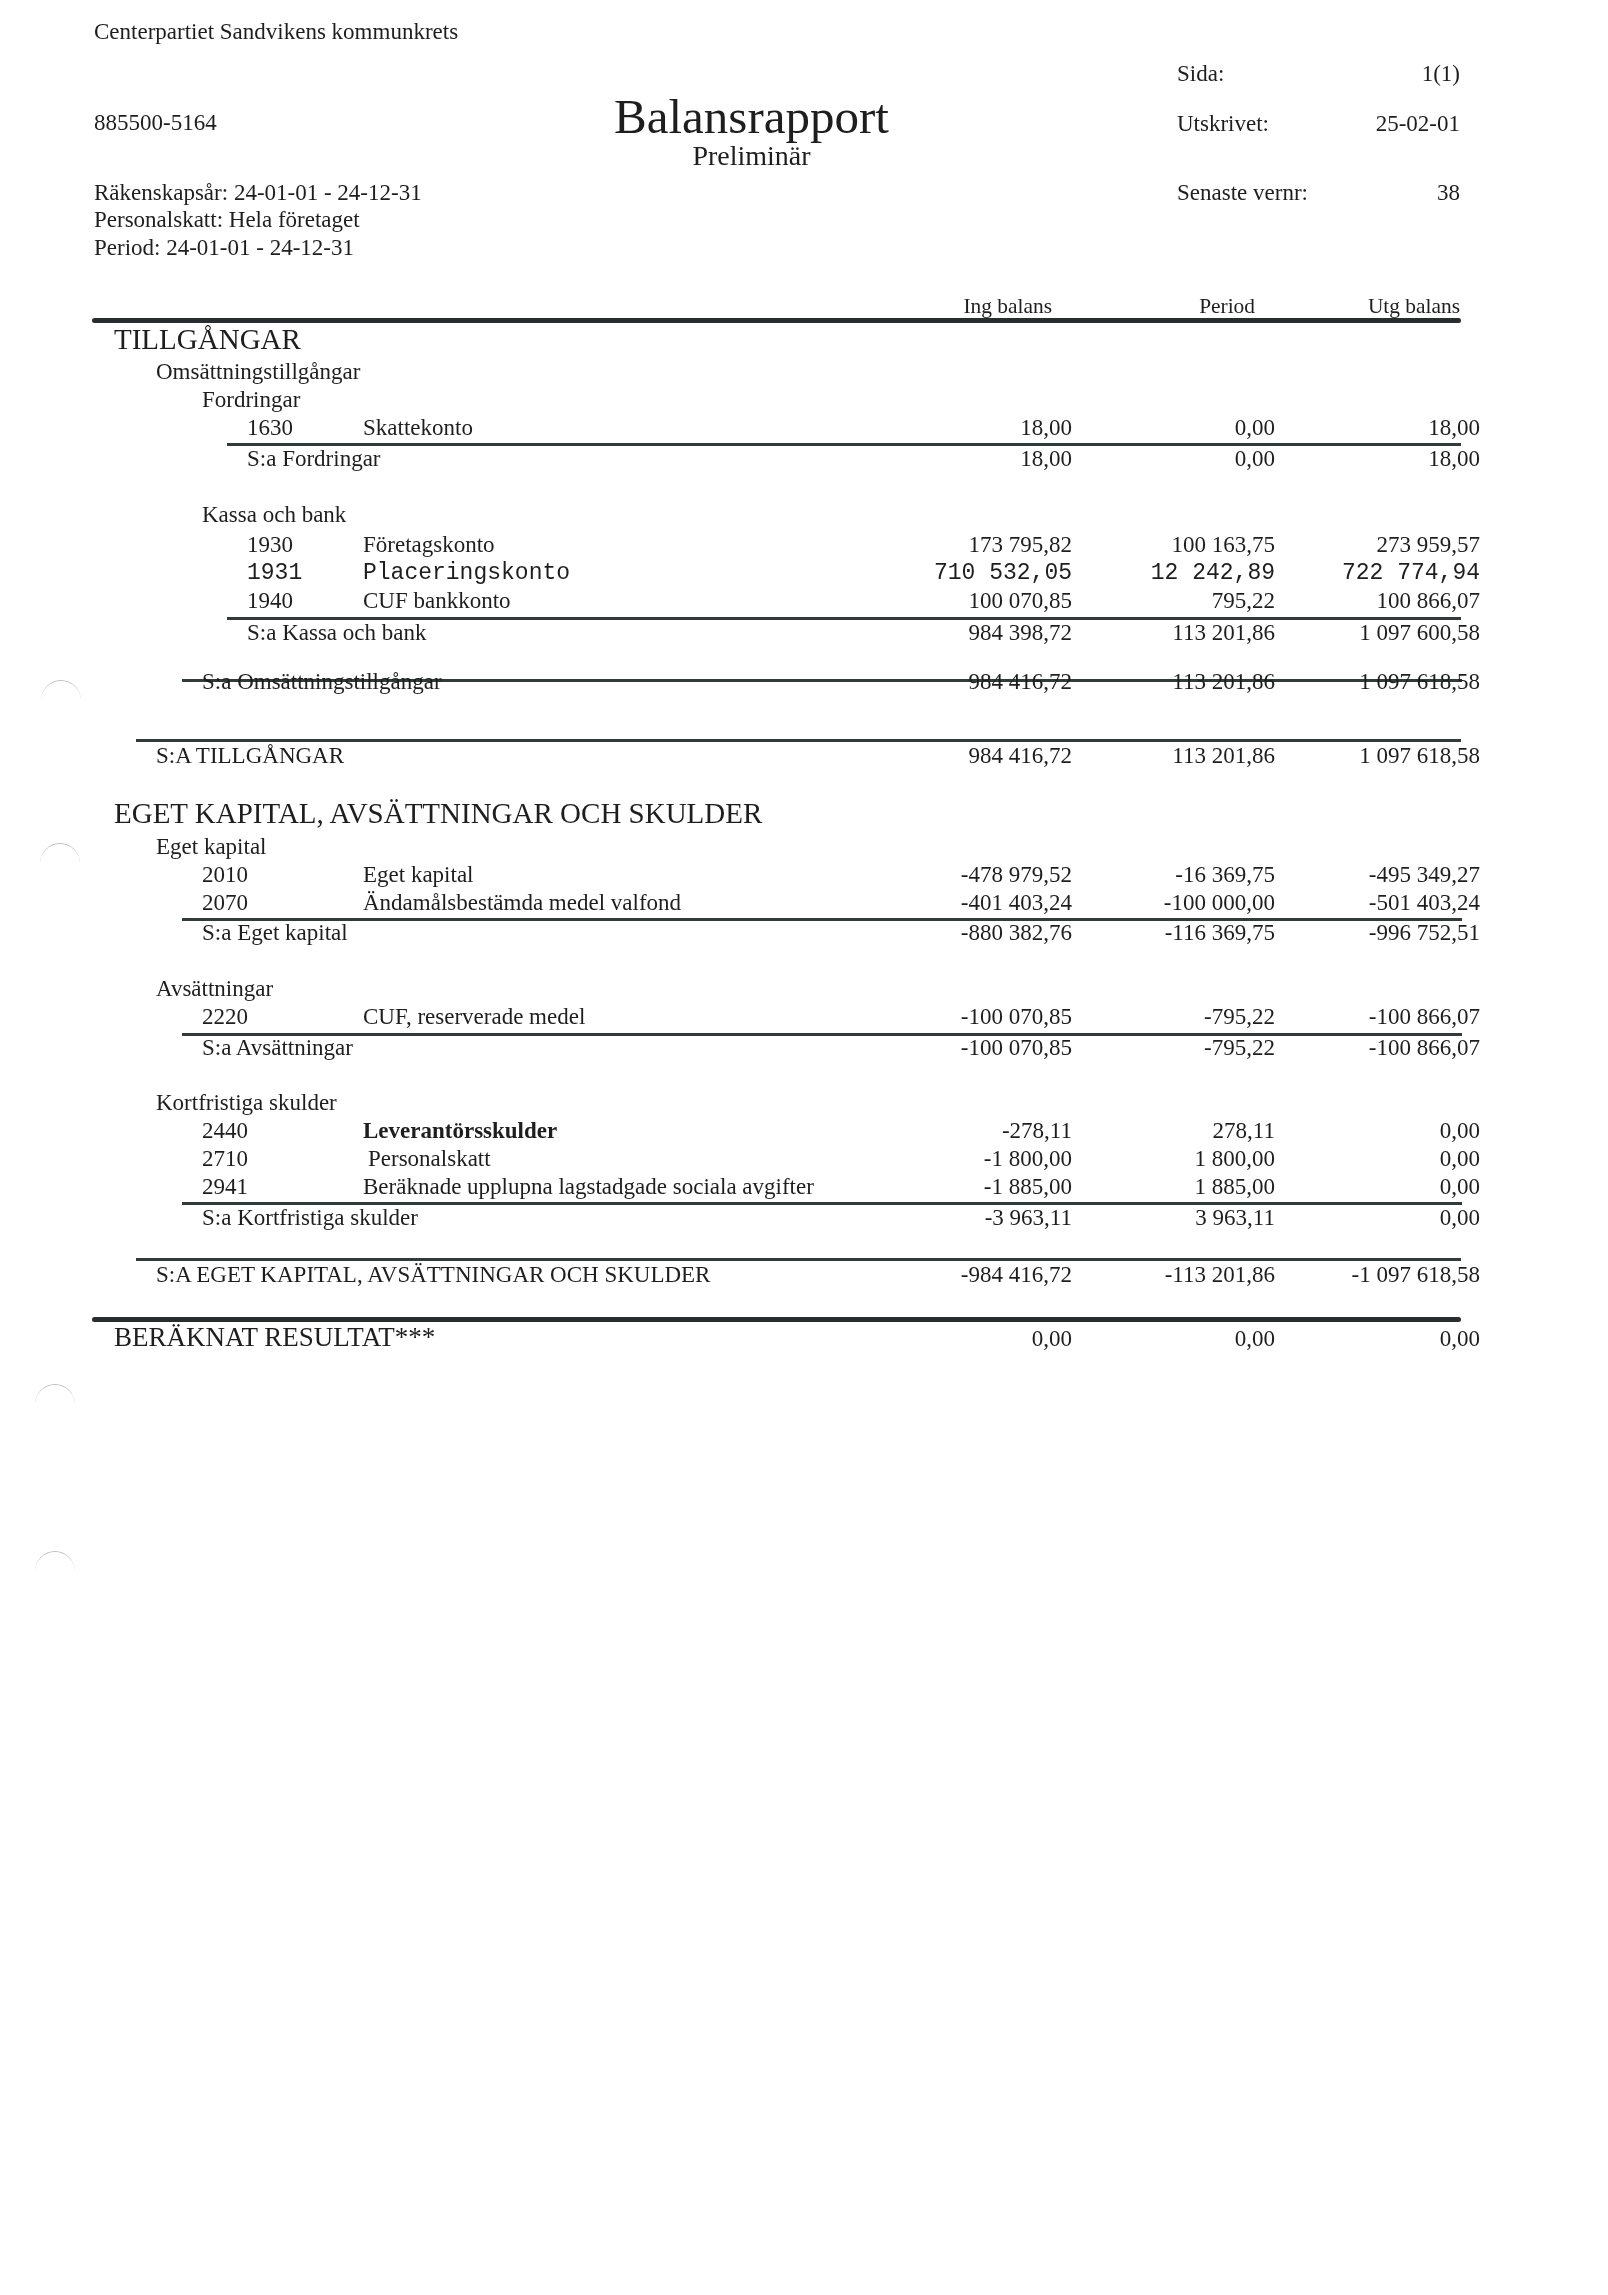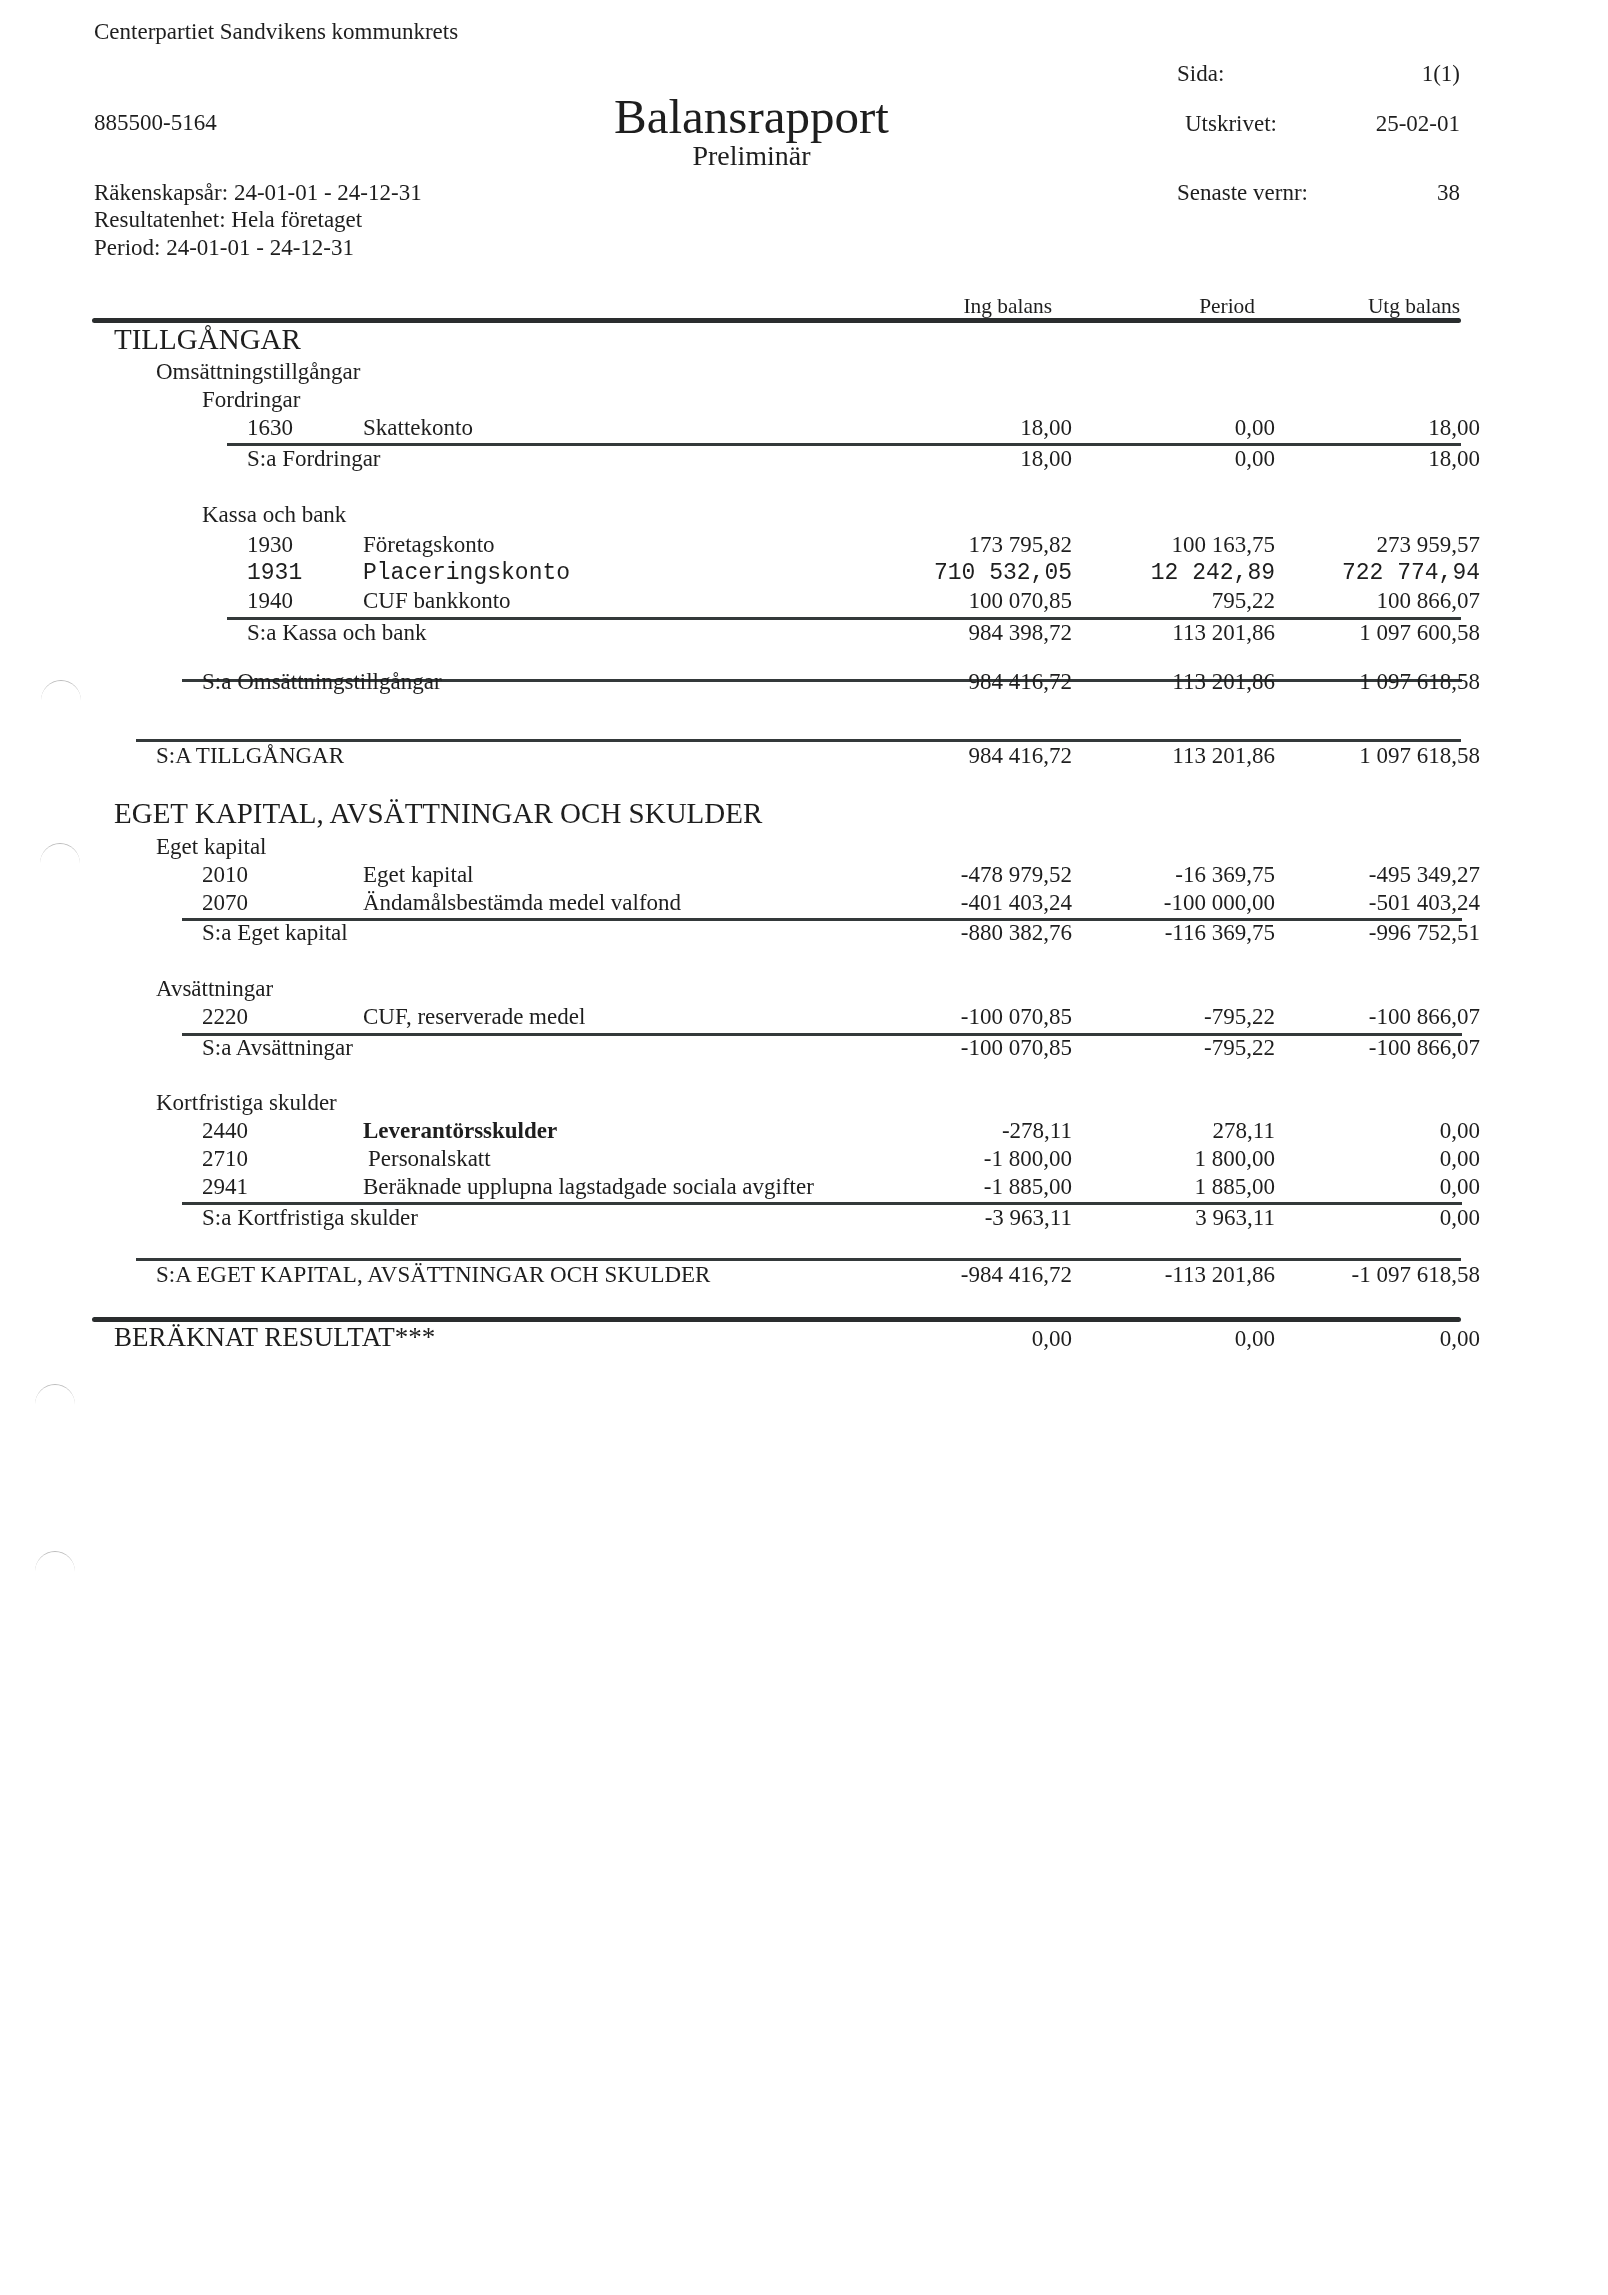--- a/index.html
+++ b/index.html
@@ -31,26 +31,26 @@
 <div class="hole" style="left:40px; top:843px;"></div>
 <div class="hole" style="left:35px; top:1384px;"></div>
 <div class="hole" style="left:35px; top:1551px;"></div>
 
 <div>
   <div class="abs hdr" style="left:94px; top:18.7px;">Centerpartiet Sandvikens kommunkrets</div>
   <div class="abs hdr" style="left:94px; top:110px;">885500-5164</div>
   <div class="abs title">Balansrapport</div>
   <div class="abs subtitle">Preliminär</div>
   <div class="abs hdr" style="left:94px; top:180px;">Räkenskapsår: 24-01-01 - 24-12-31</div>
-  <div class="abs hdr" style="left:94px; top:207px;">Resultatenhet: Hela företaget</div>
+  <div class="abs hdr" style="left:94px; top:207px;">Personalskatt: Hela företaget</div>
   <div class="abs hdr" style="left:94px; top:235px;">Period: 24-01-01 - 24-12-31</div>
 
   <div class="abs hdr" style="left:1177px; top:61px;">Sida:</div>
   <div class="abs hdr" style="left:1260px; top:61px; width:200px; text-align:right;">1(1)</div>
-  <div class="abs hdr" style="left:1177px; top:111px;margin-left:8px;">Utskrivet:</div>
+  <div class="abs hdr" style="left:1177px; top:111px;">Utskrivet:</div>
   <div class="abs hdr" style="left:1260px; top:111px; width:200px; text-align:right;">25-02-01</div>
   <div class="abs hdr" style="left:1177px; top:180px;">Senaste vernr:</div>
   <div class="abs hdr" style="left:1260px; top:180px; width:200px; text-align:right;">38</div>
 </div>
 
 <div class="abs colhdr c1">Ing balans</div>
 <div class="abs colhdr c2">Period</div>
 <div class="abs colhdr c3">Utg balans</div>
 <div class="rule-thick" style="left:92px; width:1369px; top:318px;"></div>
 

